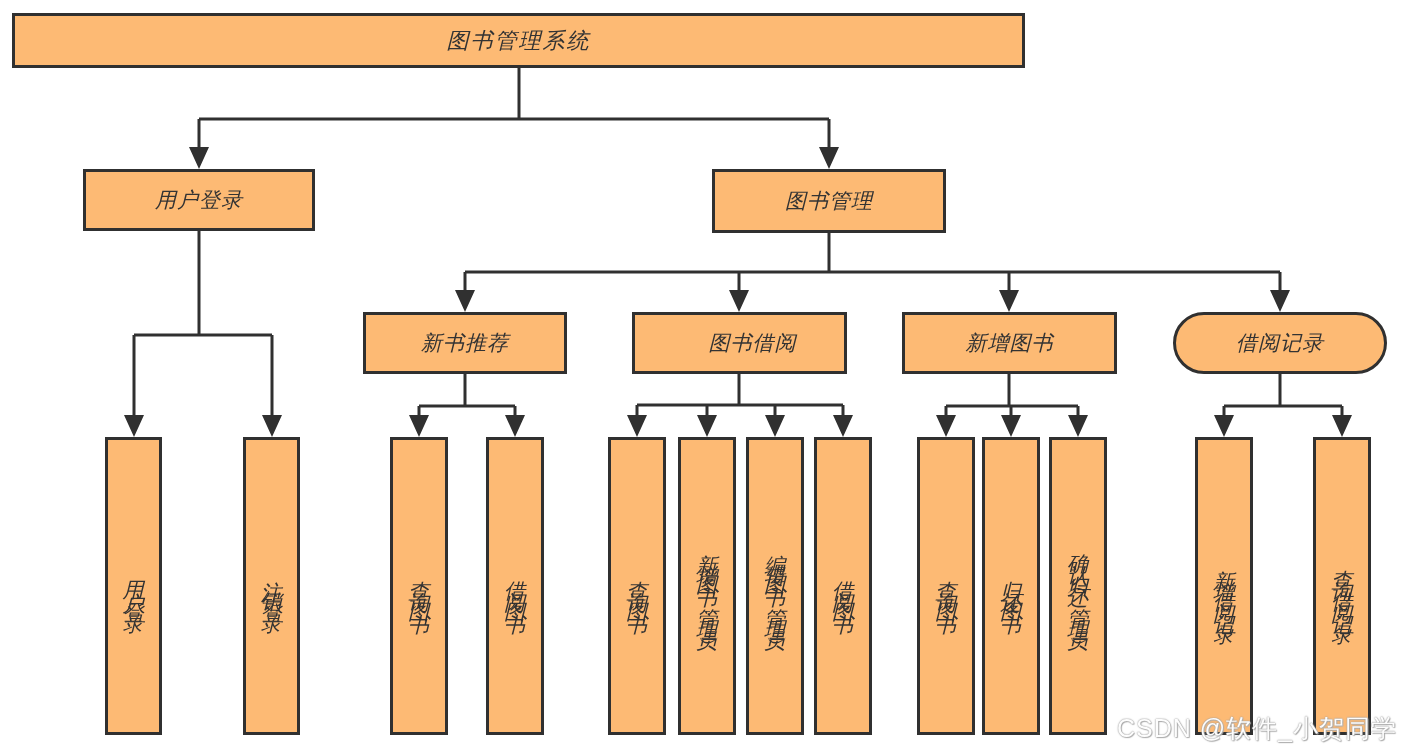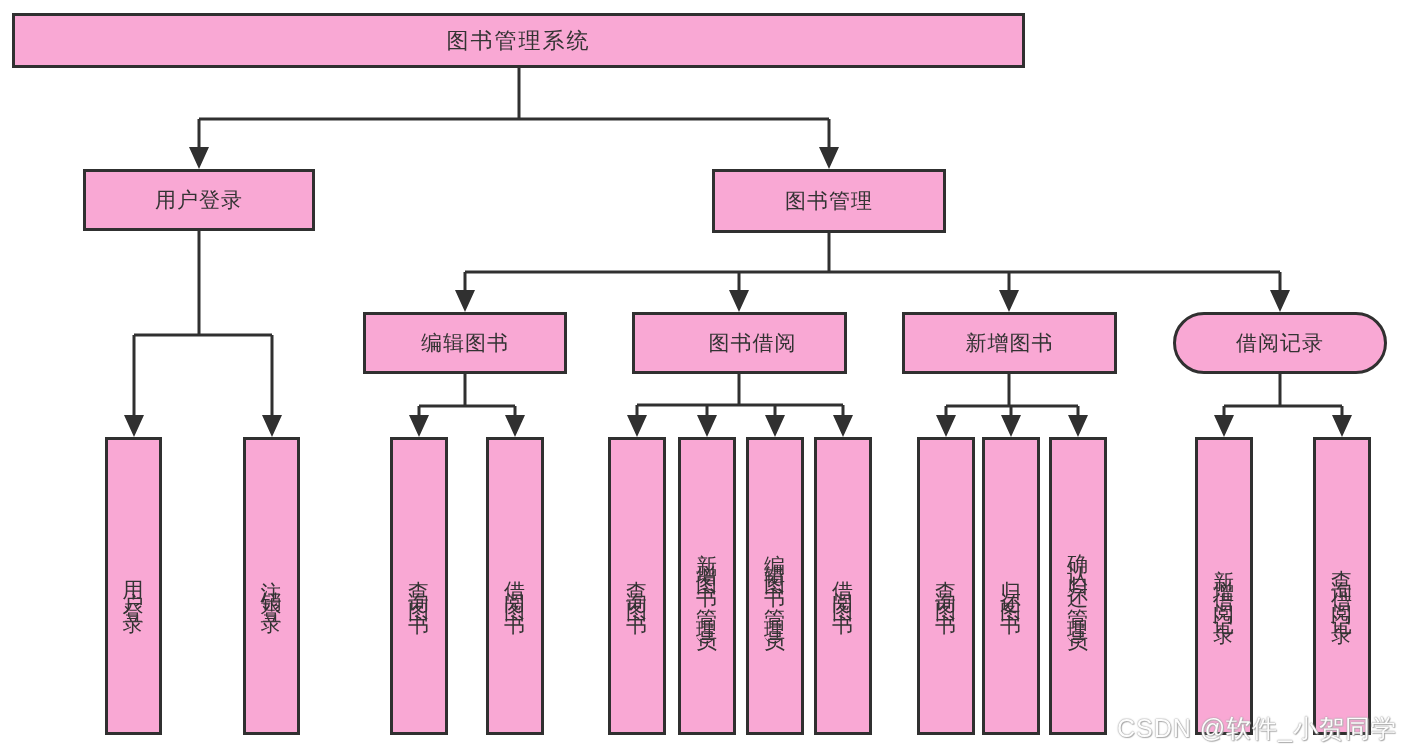--- a/index.html
+++ b/index.html
@@ -17,24 +17,25 @@
     left: 0; top: 0;
     width: 1405px; height: 747px;
     pointer-events: none;
   }
   .wire { stroke: #303030; stroke-width: 3; fill: none; }
   .arrow { fill: #303030; stroke: none; }
   .box {
     position: absolute;
     box-sizing: border-box;
     border: 3px solid #303030;
-    background: #f9a8d4;
+    background: #fdba74;
     display: flex;
     align-items: center;
     justify-content: center;
+    font-style: italic;
   }
   .hbox { font-size: 21px; letter-spacing: 1px; }
   .hbox-lg { font-size: 22px; letter-spacing: 2px; }
   .vtext {
     writing-mode: vertical-rl;
     text-orientation: mixed;
     font-size: 21px;
     line-height: 1;
     letter-spacing: 11px;
     white-space: nowrap;
@@ -84,21 +85,21 @@
       <path class="wire" d="M1280,374 V406 M1224,406 H1342 M1224,406 V420 M1342,406 V420"></path>
       <path class="arrow" d="M1214,415 L1234,415 L1224,437 Z M1332,415 L1352,415 L1342,437 Z"></path>
     </g>
   </svg>
 
   <div class="box hbox hbox-lg" style="left:12px; top:13px; width:1013px; height:55px;">图书管理系统</div>
 
   <div class="box hbox" style="left:83px; top:169px; width:232px; height:62px;">用户登录</div>
   <div class="box hbox" style="left:712px; top:169px; width:234px; height:64px;">图书管理</div>
 
-  <div class="box hbox" style="left:363px; top:312px; width:204px; height:62px;">编辑图书</div>
+  <div class="box hbox" style="left:363px; top:312px; width:204px; height:62px;">新书推荐</div>
   <div class="box hbox" style="left:632px; top:312px; width:215px; height:62px;padding-left:26px;">图书借阅</div>
   <div class="box hbox" style="left:902px; top:312px; width:215px; height:62px;">新增图书</div>
   <div class="box hbox" style="left:1173px; top:312px; width:214px; height:62px;border-radius:31px;">借阅记录</div>
 
   <div class="box" style="left:105px; top:437px; width:57px; height:298px;">
     <span class="vtext">用户登录</span>
   </div>
   <div class="box" style="left:243px; top:437px; width:57px; height:298px;">
     <span class="vtext">注销登录</span>
   </div>

